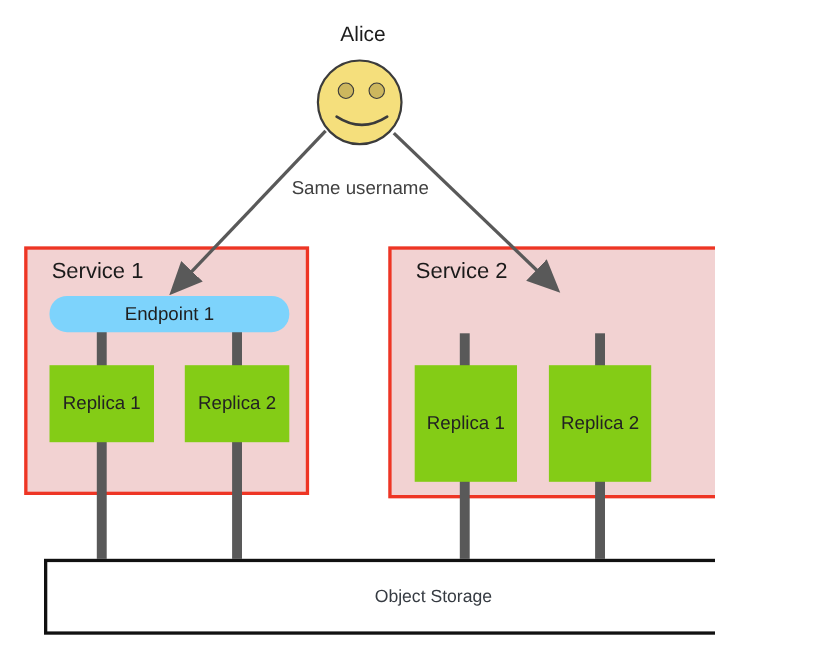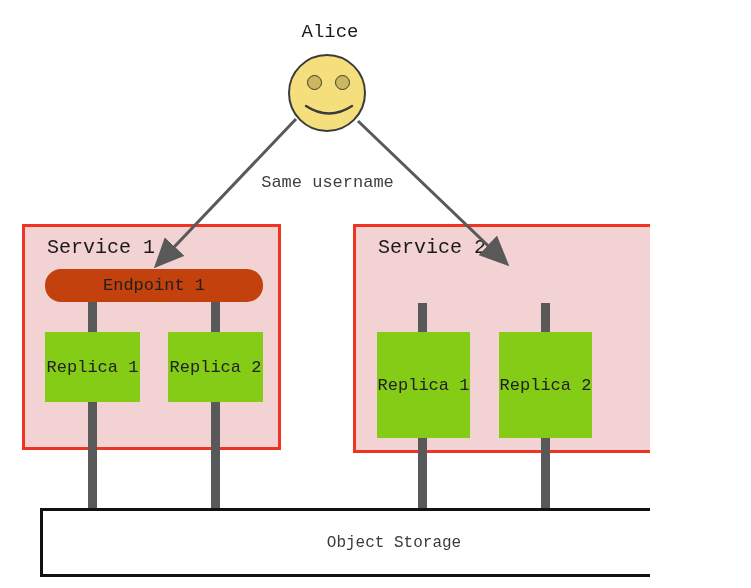--- a/index.html
+++ b/index.html
@@ -1,20 +1,20 @@
 <!DOCTYPE html>
 <html><head>
 <meta charset="utf-8">
 <style>
   html,body{margin:0;padding:0;background:#ffffff;}
   #canvas{
     position:relative;
     width:650px;height:588px;
     background:#ffffff;
-    font-family:Liberation Mono, monospace;
+    font-family:Liberation Sans, sans-serif;
     overflow:hidden;
   }
   .abs{position:absolute;box-sizing:border-box;}
 
   
   .person-label{
     left:280px;top:21px;width:100px;
     text-align:center;font-size:19px;color:#1c1c1c;
   }
   .face{
@@ -25,40 +25,40 @@
   .eye{
     position:absolute;width:13px;height:13px;border-radius:50%;
     background:#cdb75e;border:1.5px solid #3b3b3b;
   }
   .eye.left{left:17px;top:19px;}
   .eye.right{left:45px;top:19px;}
   .smile{position:absolute;left:14px;top:46px;}
 
   
   .annotation{
-    left:230px;top:172px;width:195px;
+    left:230px;top:160px;width:195px;
     text-align:center;font-size:17px;line-height:22px;color:#3f3f3f;
     z-index:6;
   }
 
   
   .service{
     background:#f2d2d2;border:3px solid #ee3524;
     z-index:1;
   }
   .service1{left:22px;top:224px;width:259px;height:226px;}
   .service2{left:353px;top:224px;width:382px;height:229px;}
   .service-title{
     position:absolute;left:22px;top:9px;
     font-size:20px;color:#1a1a1a;
   }
 
   
   .endpoint{
-    background:#c2410c;
+    background:#7dd3fc;
     display:flex;align-items:center;justify-content:center;
     font-size:17px;color:#1f1f1f;
     z-index:3;
     border-radius:16px;
   }
   .endpoint1{left:45px;top:269px;width:218px;height:33px;}
   .endpoint2{left:375px;top:270px;width:343px;height:34px;}
 
   
   .replica{

